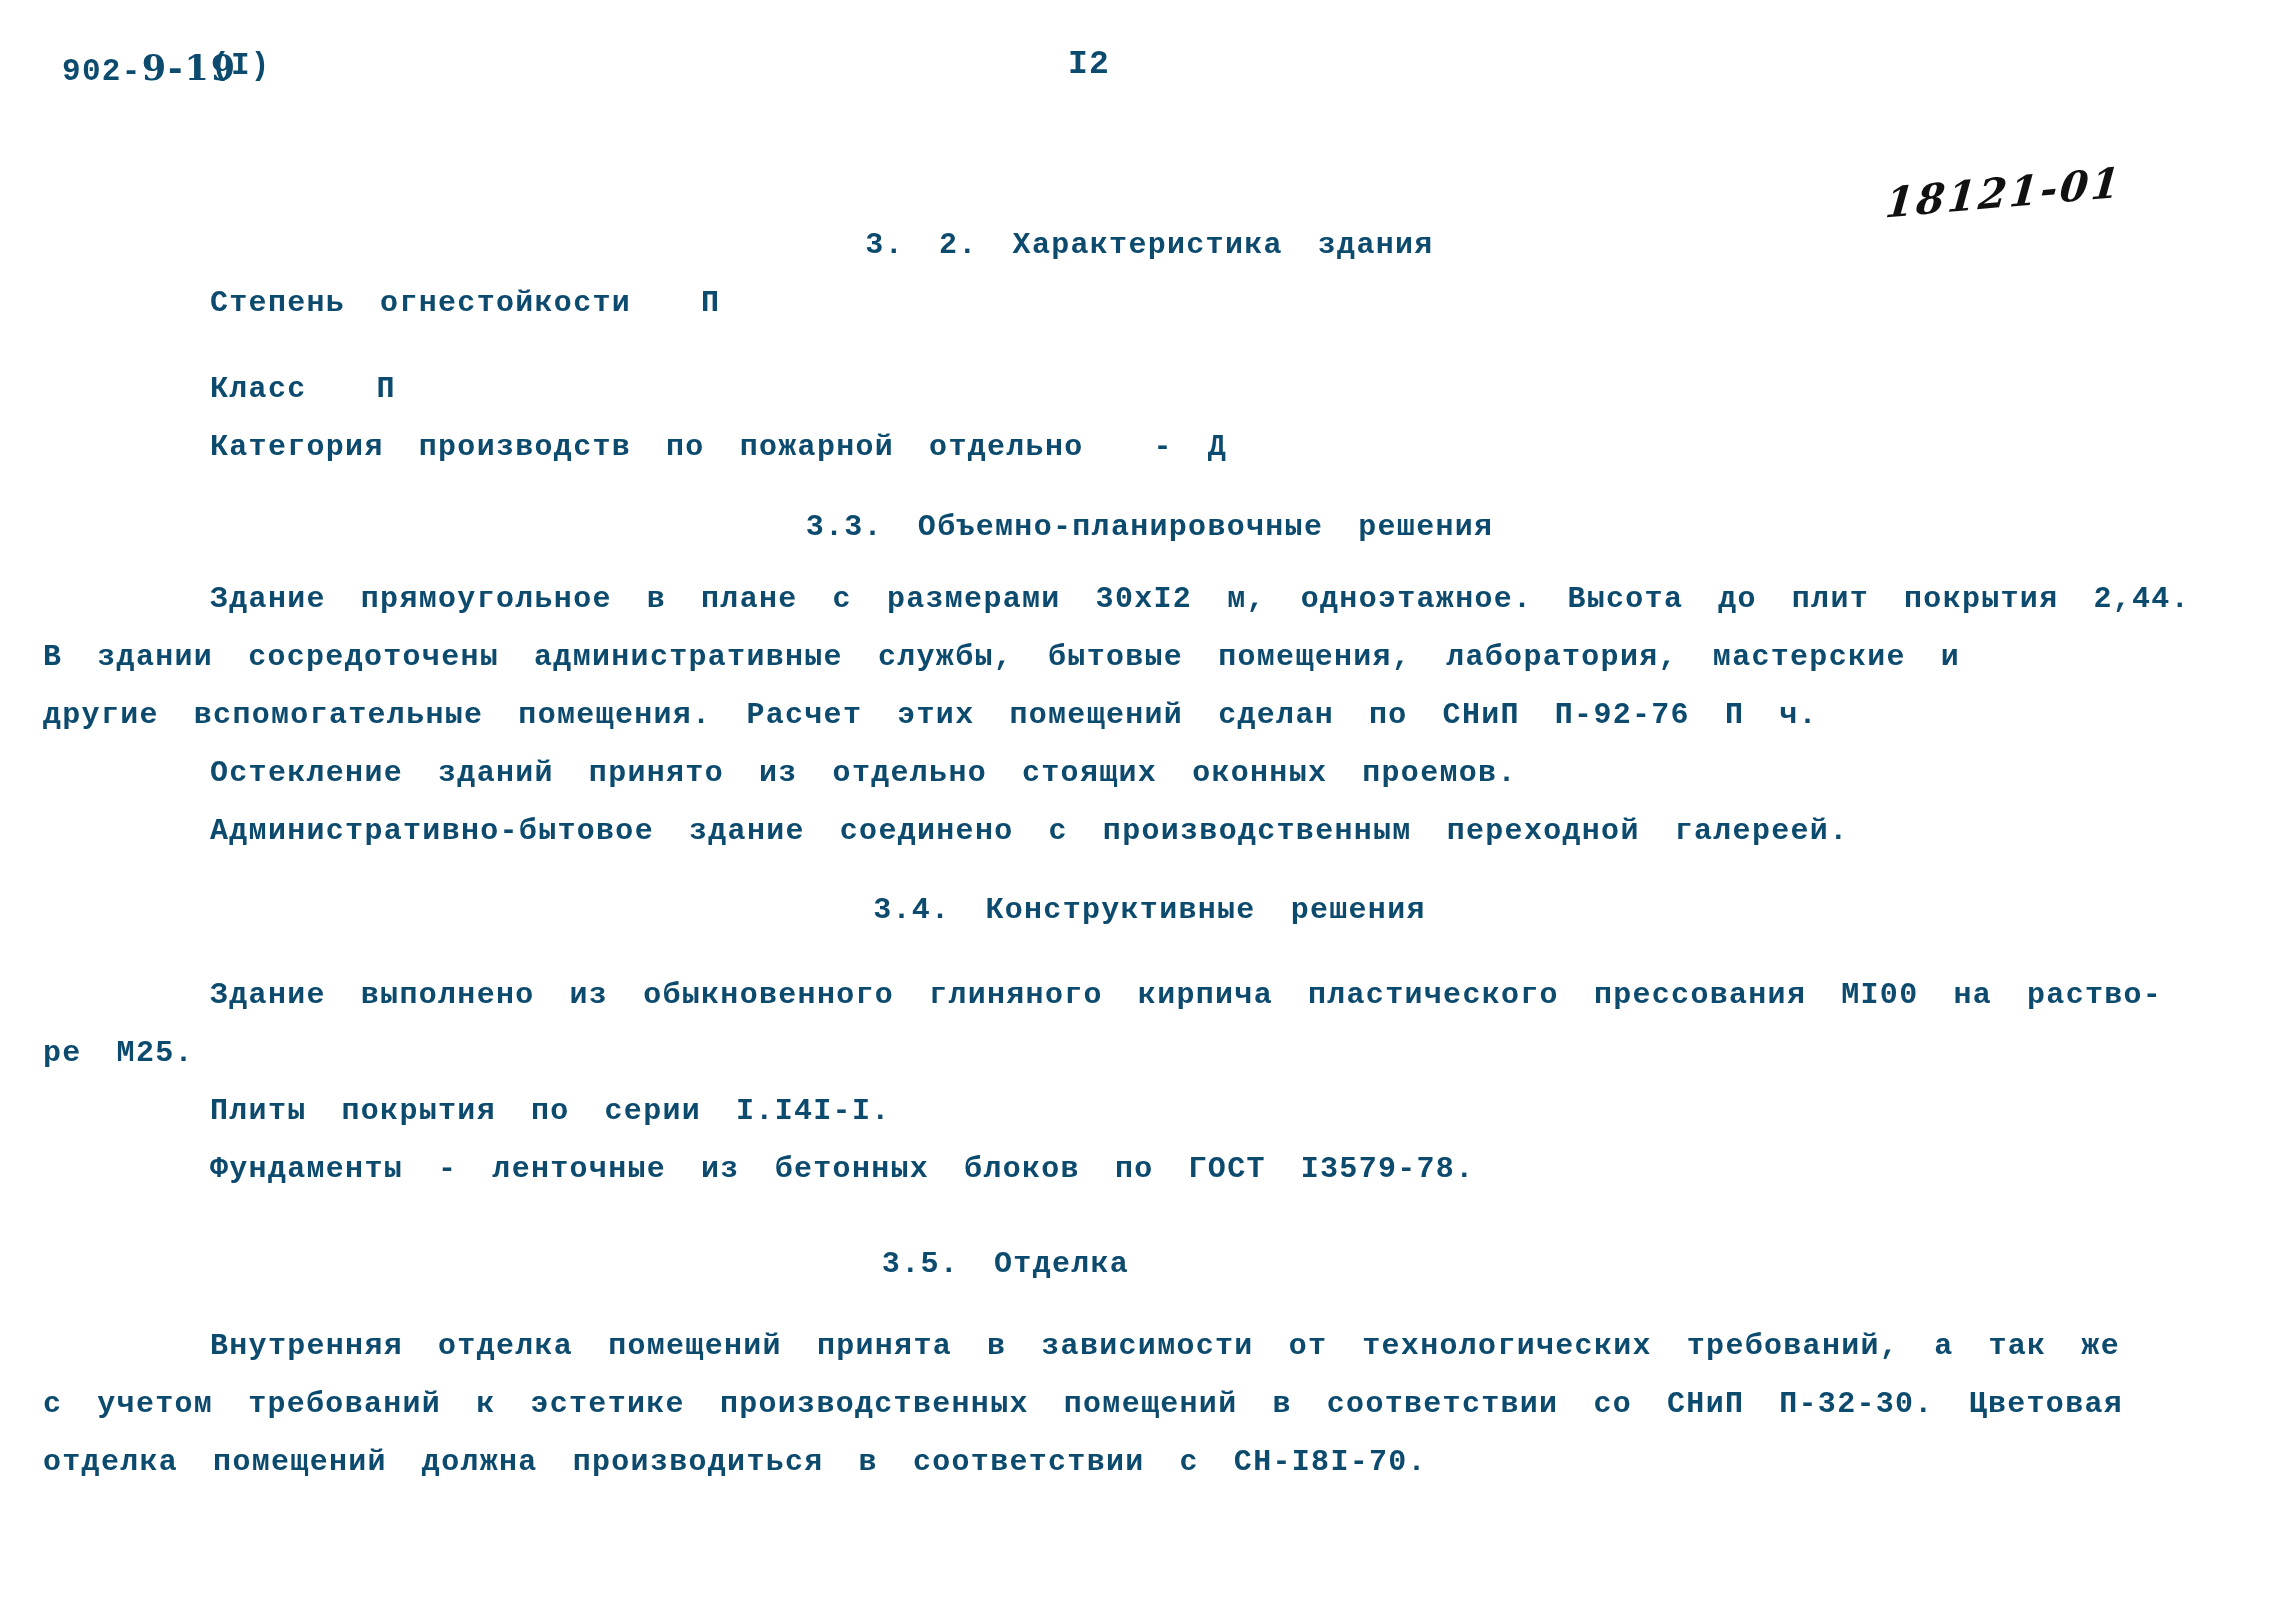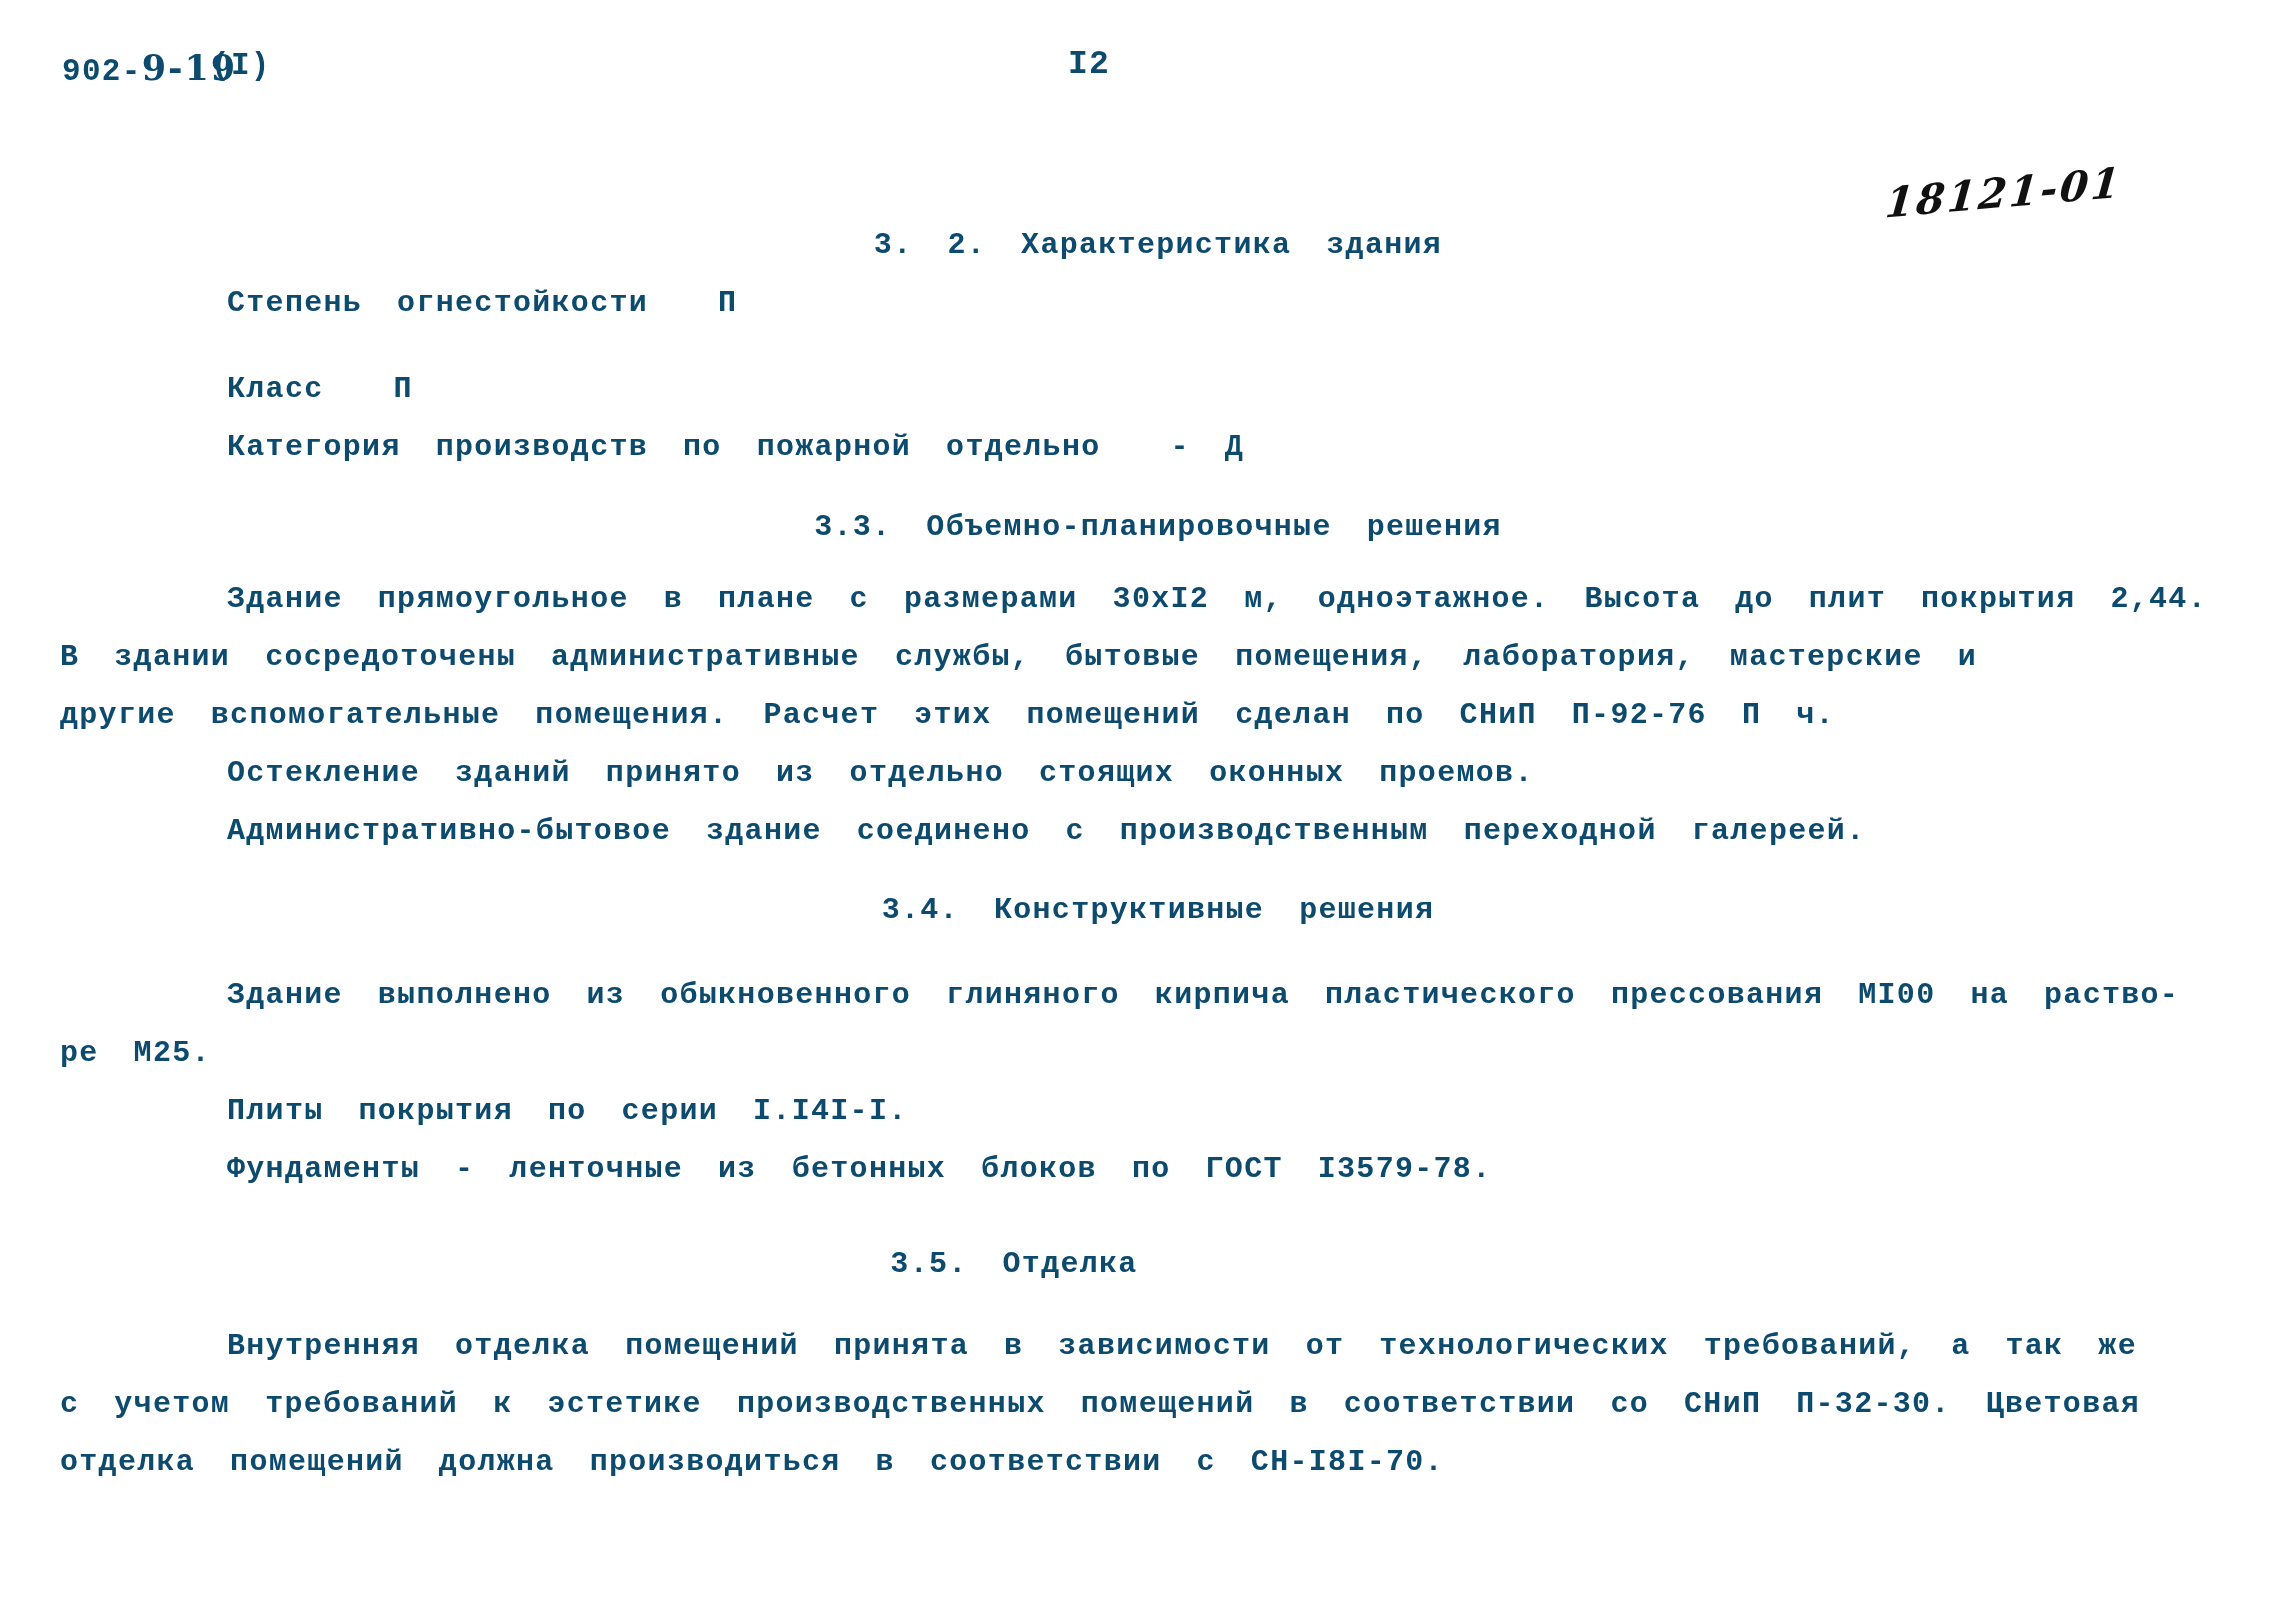--- a/index.html
+++ b/index.html
@@ -34,21 +34,21 @@
   .stamp{
     position:absolute;left:1885px;top:169px;
     font-family:"DejaVu Serif","Liberation Serif",serif;
     font-style:italic;font-weight:bold;
     font-size:41px;letter-spacing:2.6px;
     transform:rotate(-5deg) skewX(-10deg);
     color:#111;
     white-space:pre;
   }
   
-  .content{padding:216px 39px 0 60px;}
+  .content{padding:216px 39px 0 43px;}
   .ln{line-height:58px;min-height:58px;}
   .ind{padding-left:167px;}
   .hd{line-height:58px;text-align:center;}
   .hd-35{transform:translateX(-144px);}
   .mt-klass{margin-top:27.5px;}
   .mt-h33{margin-top:22px;}
   .mt-p33{margin-top:14.4px;}
   .mt-h34{margin-top:21px;font-family:Liberation Mono, monospace;}
   .mt-p34{margin-top:27.5px;}
   .mt-h35{margin-top:37px;}

